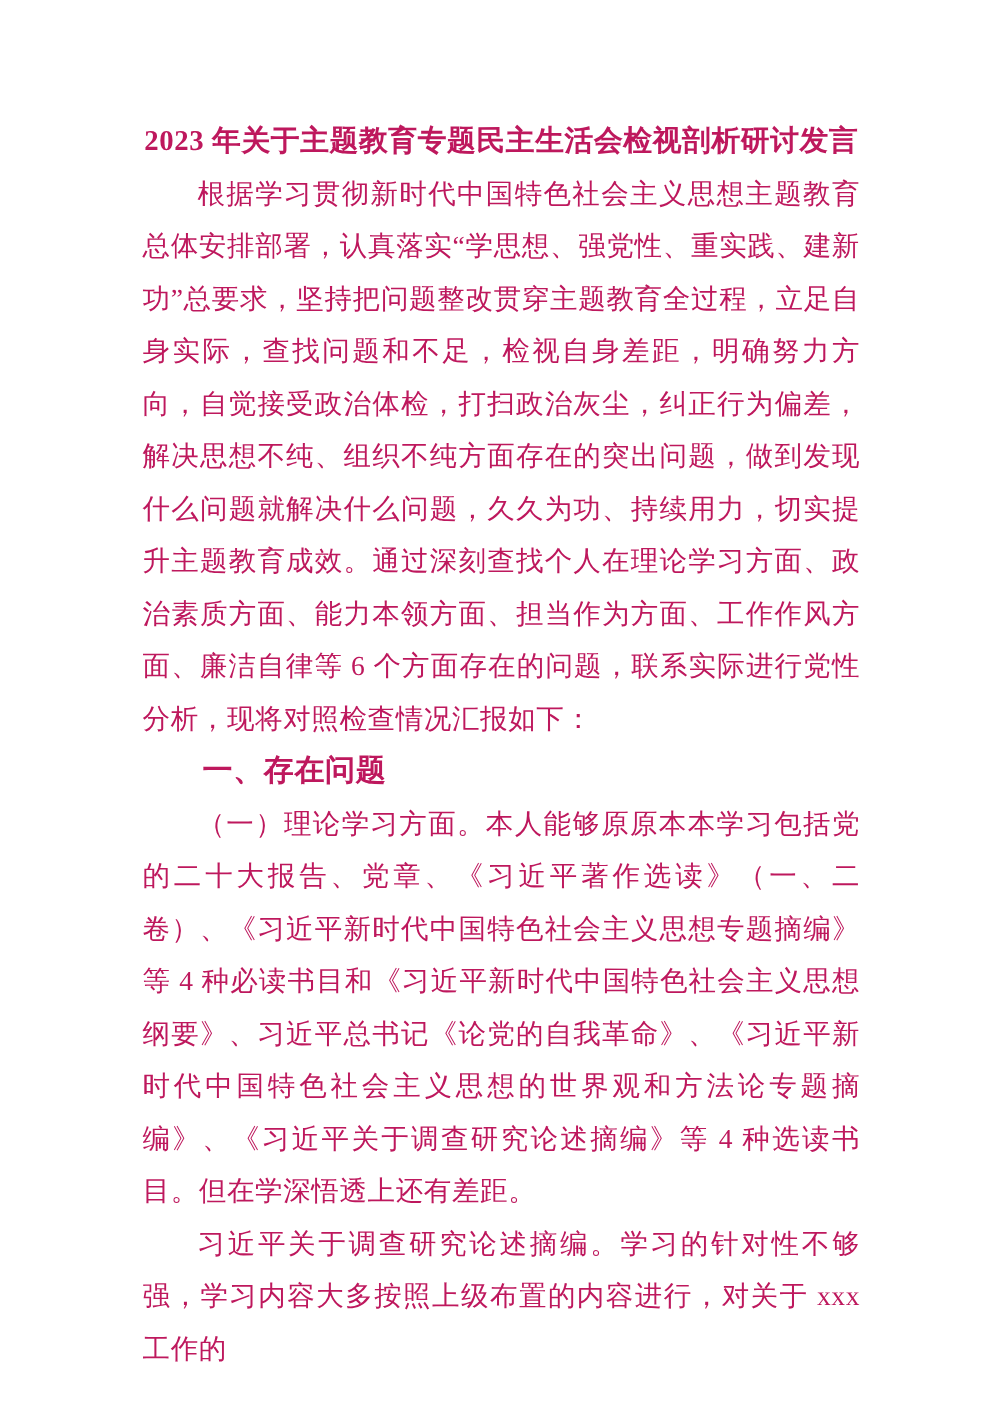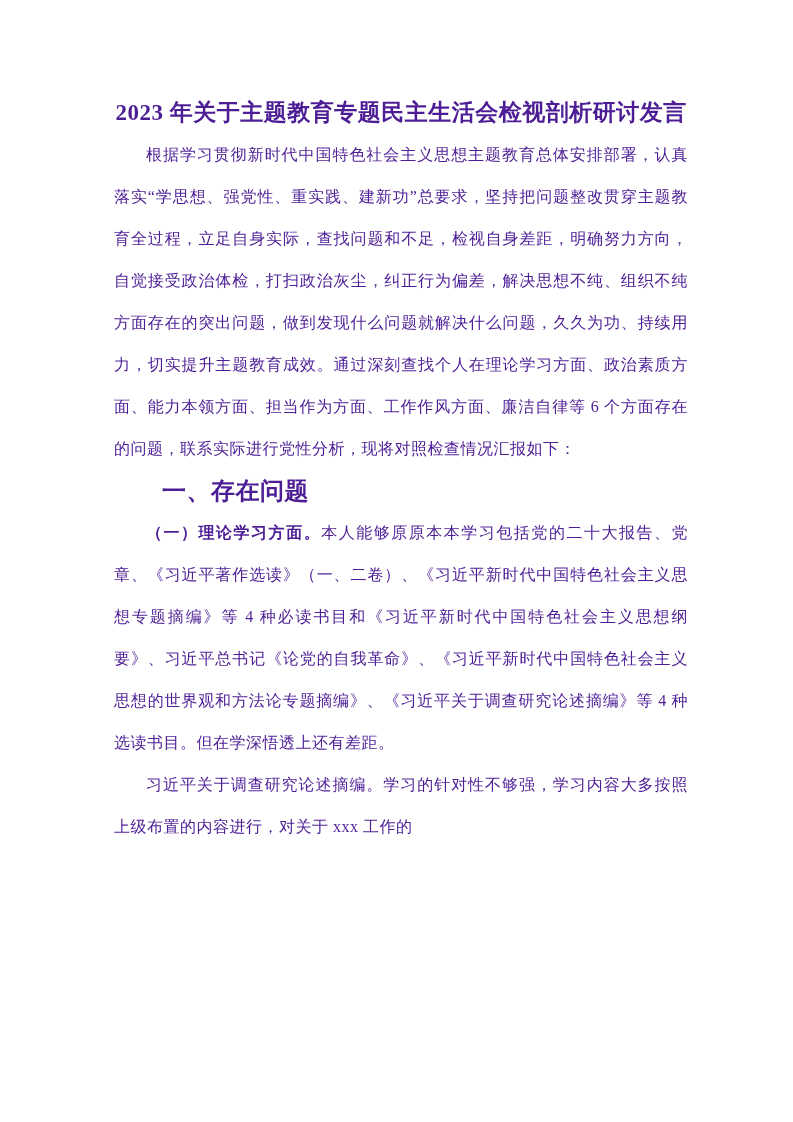--- a/index.html
+++ b/index.html
@@ -10,51 +10,51 @@
   body {
     width: 793px;
     height: 1122px;
     overflow: hidden;
   }
   .page {
     box-sizing: border-box;
     width: 793px;
     height: 1122px;
     background: #ffffff;
-    color: #4c1d95;
+    color: #be185d;
     padding: 92px 105px 0 114px;
     font-family: "Liberation Serif", "DejaVu Serif", serif;
   }
   .doc-title {
     font-size: 23px;
     font-weight: bold;
     text-align: center;
     margin: 0;
     line-height: 42px;
     letter-spacing: 0.5px;
     white-space: nowrap;
   }
   .body-para {
-    font-size: 16px;
+    font-size: 22px;
     line-height: 42px;
     margin: 0;
     text-align: justify;
     text-indent: 2em;
     letter-spacing: 0.5px;
   }
   .section-heading {
     font-size: 24px;
     line-height: 42px;
     margin: 0;
     font-weight: bold;
     text-indent: 2em;
     letter-spacing: 0.5px;
   }
   .lead-bold {
-    font-weight: bold;
+    font-weight: normal;
   }
 </style>
 </head>
 <body>
 
 <div class="page">
 
   <h1 class="doc-title">2023 年关于主题教育专题民主生活会检视剖析研讨发言</h1>
 
   <p class="body-para">根据学习贯彻新时代中国特色社会主义思想主题教育总体安排部署，认真落实“学思想、强党性、重实践、建新功”总要求，坚持把问题整改贯穿主题教育全过程，立足自身实际，查找问题和不足，检视自身差距，明确努力方向，自觉接受政治体检，打扫政治灰尘，纠正行为偏差，解决思想不纯、组织不纯方面存在的突出问题，做到发现什么问题就解决什么问题，久久为功、持续用力，切实提升主题教育成效。通过深刻查找个人在理论学习方面、政治素质方面、能力本领方面、担当作为方面、工作作风方面、廉洁自律等 6 个方面存在的问题，联系实际进行党性分析，现将对照检查情况汇报如下：</p>

